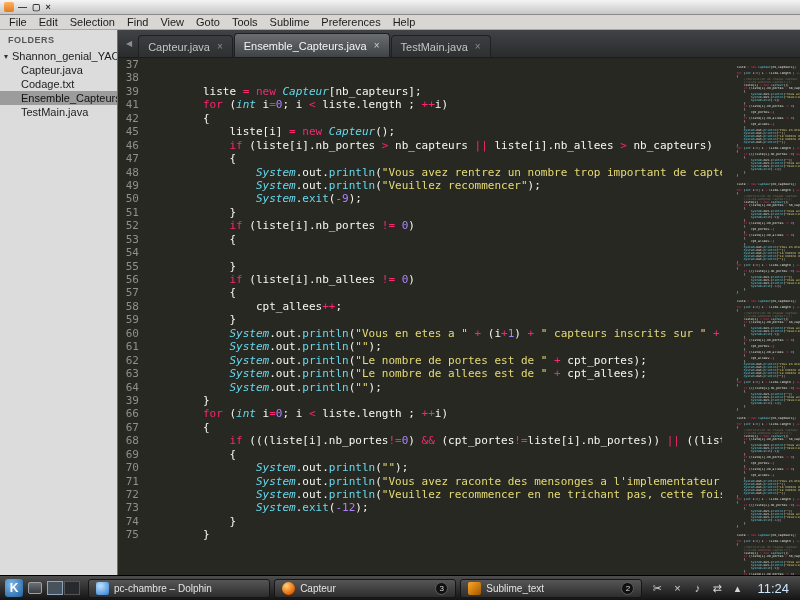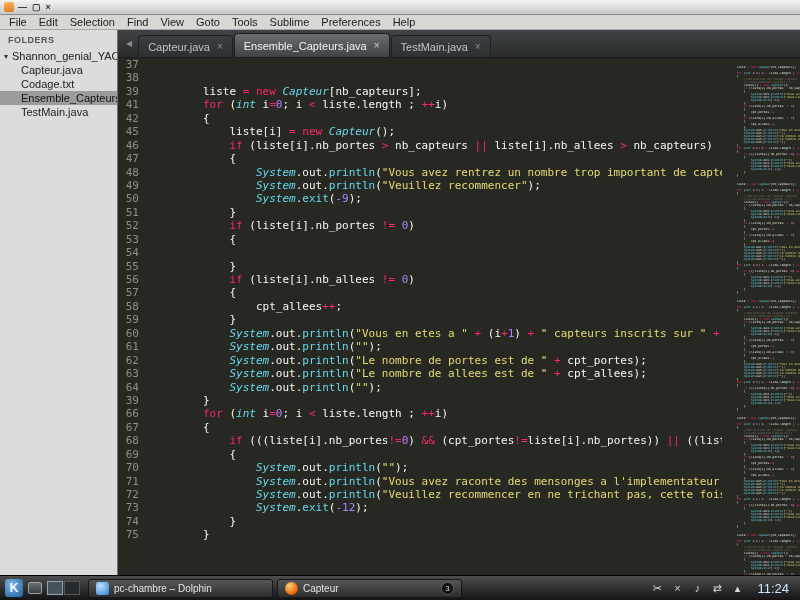--- a/index.html
+++ b/index.html
@@ -344,20 +344,25 @@
     <div class="tasks">
         <div class="task-btn">
           <span class="task-icon dolphin-icon"></span>
           <span class="task-label">pc-chambre – Dolphin</span>
         </div>
         <div class="task-btn">
           <span class="task-icon firefox-icon"></span>
           <span class="task-label">Capteur</span>
           <span class="badge">3</span>
         </div>
+        <div class="task-btn">
+          <span class="task-icon sublime-icon"></span>
+          <span class="task-label">Sublime_text</span>
+          <span class="badge">2</span>
+        </div>
       </div>
     <div class="tray">
         <span class="tray-icon">✂</span>
         <span class="tray-icon">×</span>
         <span class="tray-icon">♪</span>
         <span class="tray-icon">⇄</span>
         <span class="tray-icon">▴</span>
       </div>
     <div class="clock">11:24</div>
   </div>

